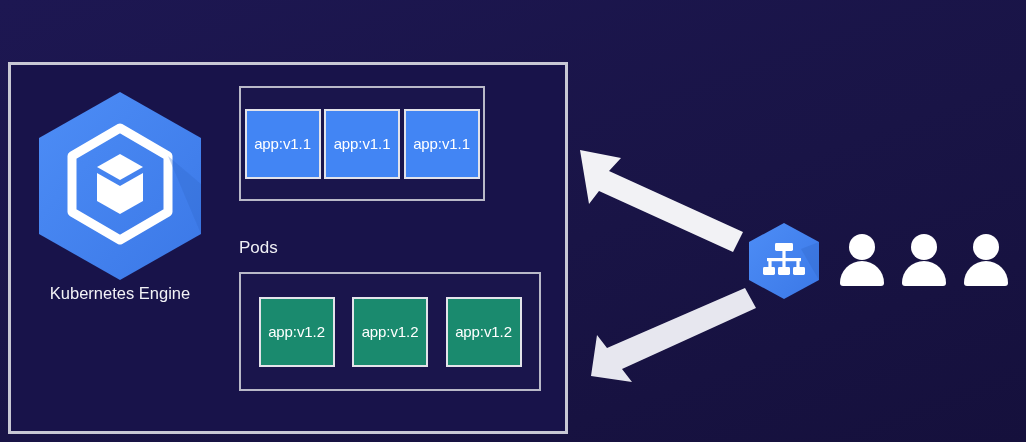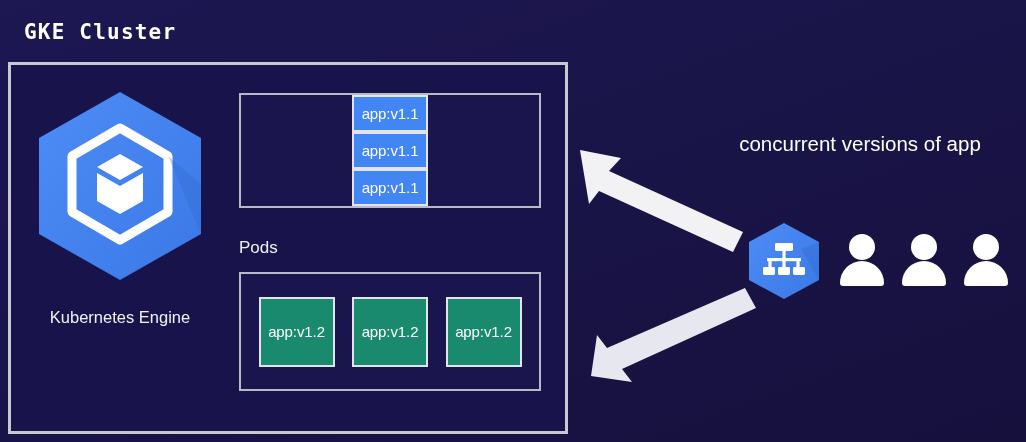--- a/index.html
+++ b/index.html
@@ -56,43 +56,42 @@
     flex-direction: column;
     align-items: center;
   }
   .hex-wrap {
     position: relative;
     width: 178px;
     height: 196px;
   }
   .hex-wrap svg { display: block; }
   .gke-label {
-    margin-top: 24px;
+    margin-top: 0;
     font-size: 16.5px;
     color: #f2f2f6;
     white-space: nowrap;
     text-align: center;
   }
 
   
   .pod-group {
     position: absolute;
     border: 2px solid #b9b9c8;
     box-sizing: border-box;
     background: rgba(255,255,255,0.012);
     display: flex;
     align-items: center;
     justify-content: space-evenly;
   }
   .pod-group.top {
     left: 239px;
-    top: 93px;
-    width: 302px;
+    top: 86px;
+    width: 246px;
     height: 115px;
-    flex-direction: column;
   }
   .pod-group.bottom {
     left: 239px;
     top: 272px;
     width: 302px;
     height: 119px;
   }
   .pod {
     width: 76px;
     height: 70px;
@@ -186,21 +185,20 @@
     width: 44px; height: 25px;
     background: #ffffff;
     border-radius: 22px 22px 3px 3px;
   }
 </style>
 </head>
 <body>
 
 <div class="stage">
 
-  <div class="cluster-title">GKE Cluster</div>
 
   <div class="cluster-box"></div>
 
   <div class="gke-node">
     <div class="hex-wrap">
       <svg width="178" height="196" viewBox="0 0 178 196">
         <defs>
           <linearGradient id="hexgrad" x1="0" y1="0" x2="1" y2="1">
             <stop offset="0%" stop-color="#4d8df6"></stop>
             <stop offset="100%" stop-color="#3b78e7"></stop>
@@ -240,21 +238,20 @@
         <polygon fill="#f2f2f5" points="5,10 46,18 34,31 168,92 158,112 24,51 14,64"></polygon>
       </g>
 
       <g>
         <polygon fill="#e7e7ef" points="170,148 181,168 47,229 57,242 16,236 22,195 32,208"></polygon>
       </g>
     </svg>
   </div>
 
   <div class="annotation">
-    <div>concurrent versions of app</div>
   </div>
 
   <div class="lb-node">
     <div class="lb-hex">
       <svg width="78" height="80" viewBox="0 0 78 80">
         <defs>
           <linearGradient id="lbgrad" x1="0" y1="0" x2="1" y2="1">
             <stop offset="0%" stop-color="#4d8df6"></stop>
             <stop offset="100%" stop-color="#3b78e7"></stop>
           </linearGradient>

